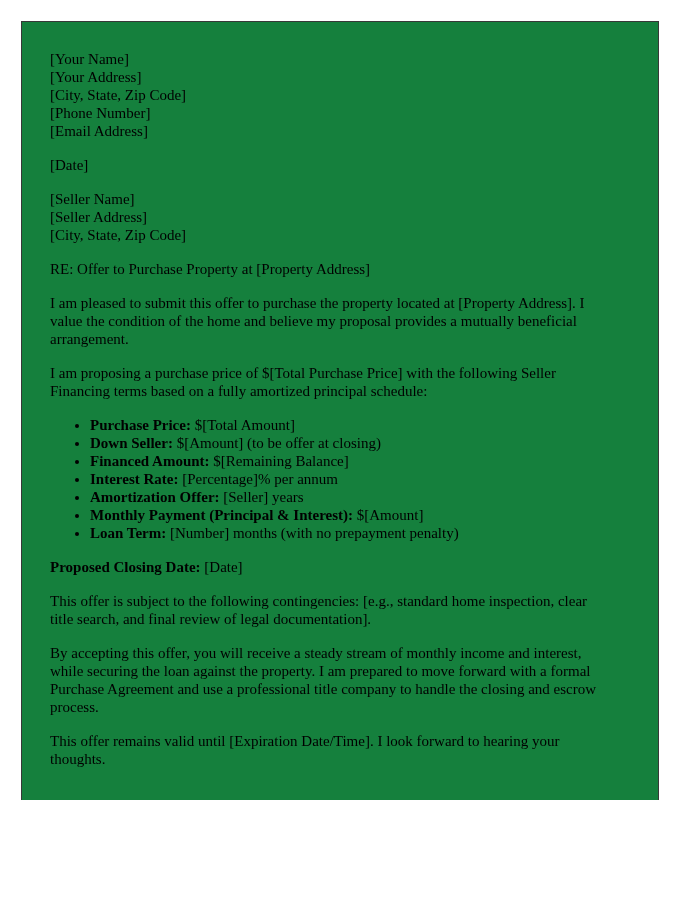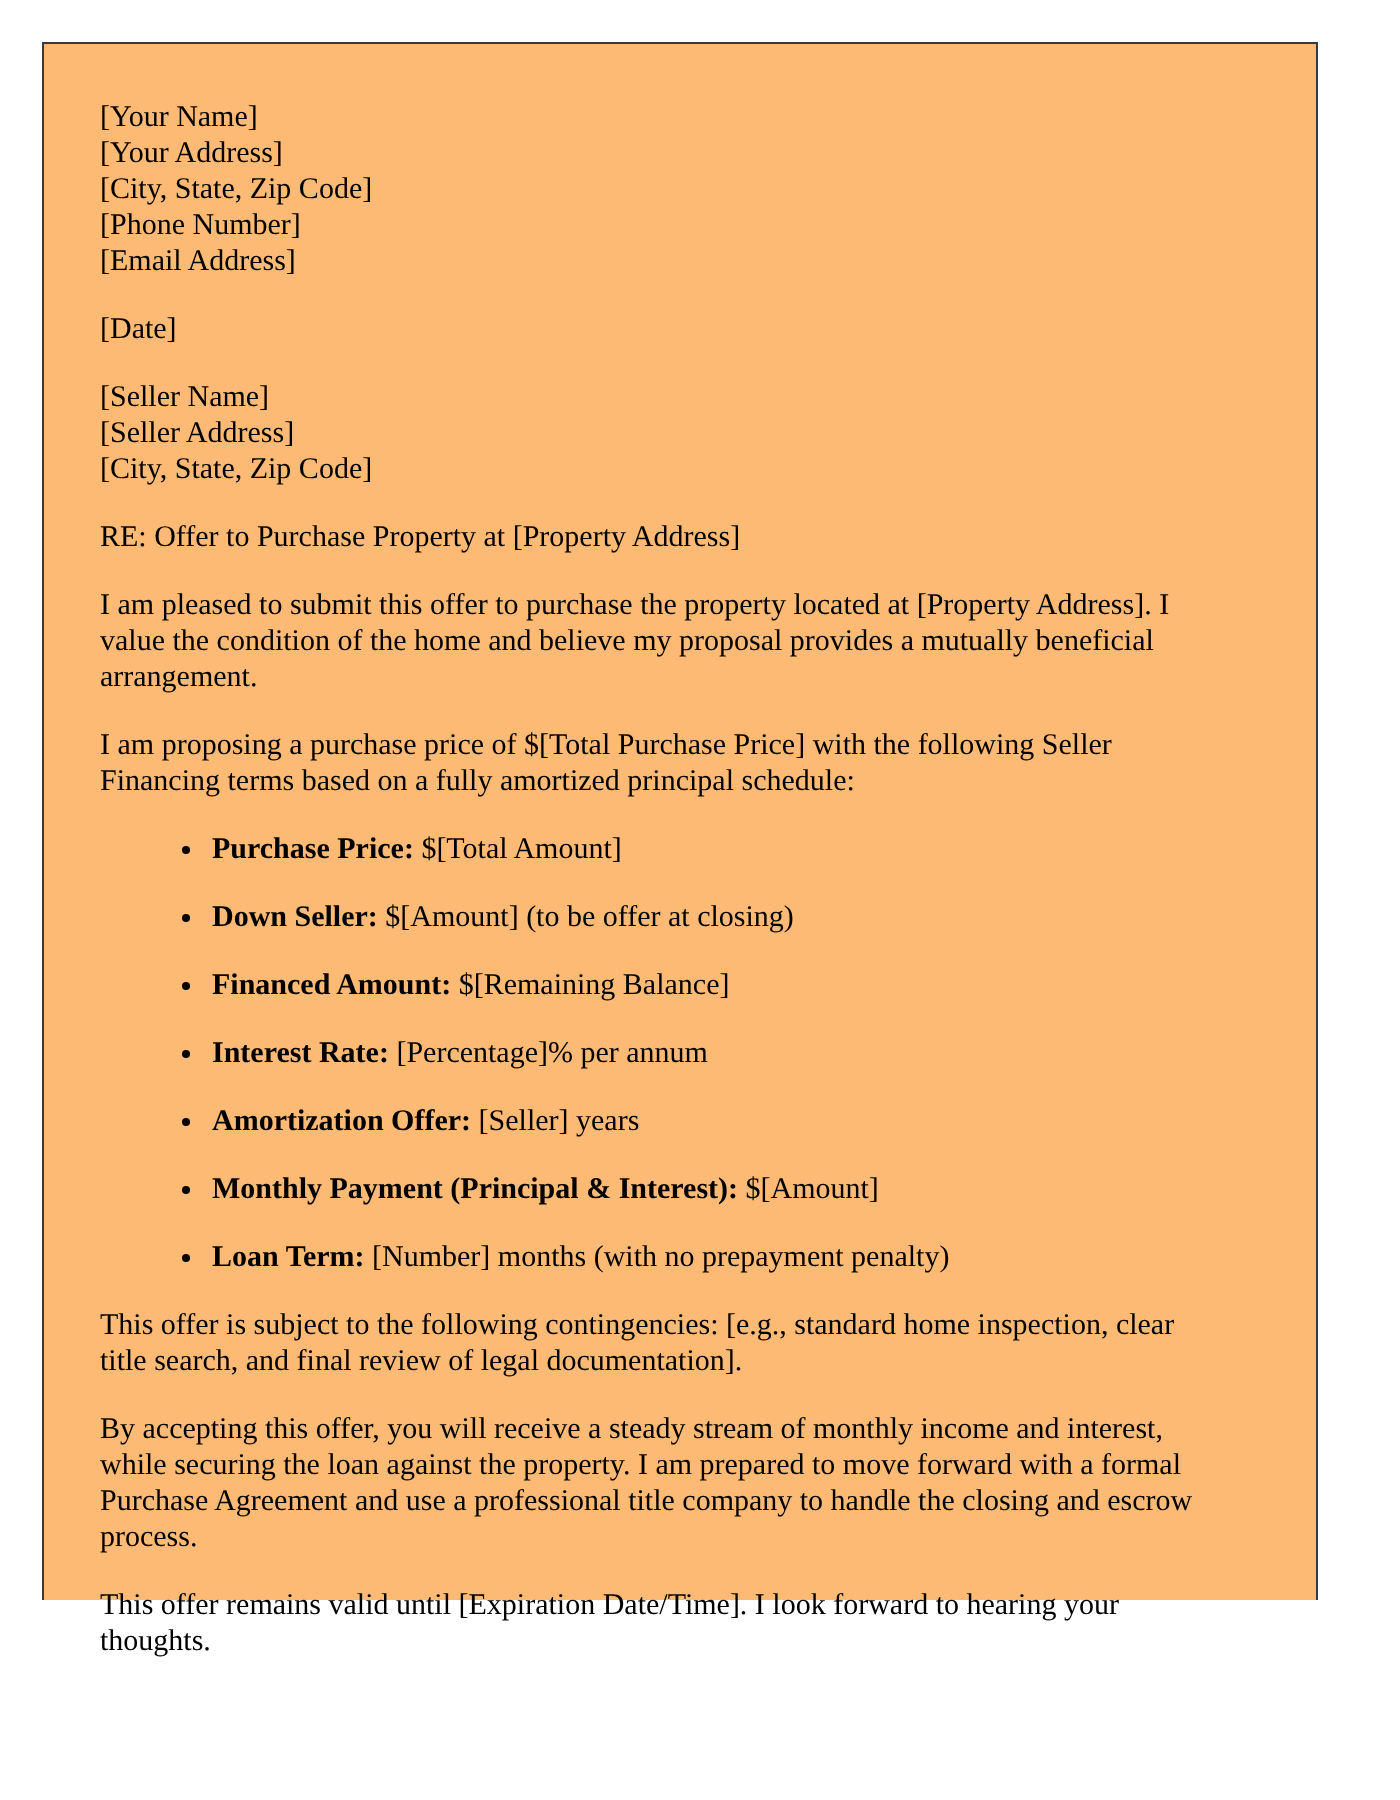--- a/index.html
+++ b/index.html
@@ -18,42 +18,42 @@
   }
   .sheet {
     position: absolute;
     left: 21px;
     top: 21px;
     width: 638px;
     height: 779px;
     border: 1px solid #383838;
     border-bottom: none;
     box-sizing: border-box;
-    background: #fdba74;
+    background: #15803d;
   }
   .content {
     padding: 28px 26px 0 28px;
   }
   p.block {
     margin: 0 0 16px 0;
     line-height: 18px;
   }
   .pre {
     white-space: pre;
   }
   .bold {
     font-weight: normal;
   }
   ul.terms {
     margin: 0 0 16px 0;
     padding: 0 0 0 40px;
     line-height: 18px;
   }
   ul.terms li {
-    margin: 16px;
+    margin: 0;
   }
 </style>
 </head>
 <body>
 
 <div class="sheet">
   <div class="content">
 
     <p class="block pre">[Your Name]
 [Your Address]
@@ -80,20 +80,21 @@
     <ul class="terms">
       <li><b>Purchase Price:</b><span> $[Total Amount]</span></li>
       <li><b>Down Seller:</b><span> $[Amount] (to be offer at closing)</span></li>
       <li><b>Financed Amount:</b><span> $[Remaining Balance]</span></li>
       <li><b>Interest Rate:</b><span> [Percentage]% per annum</span></li>
       <li><b>Amortization Offer:</b><span> [Seller] years</span></li>
       <li><b>Monthly Payment (Principal &amp; Interest):</b><span> $[Amount]</span></li>
       <li><b>Loan Term:</b><span> [Number] months (with no prepayment penalty)</span></li>
     </ul>
 
+    <p class="block"><b>Proposed Closing Date:</b><span> [Date]</span></p>
 
     <p class="block pre">This offer is subject to the following contingencies: [e.g., standard home inspection, clear
 title search, and final review of legal documentation].</p>
 
     <p class="block pre">By accepting this offer, you will receive a steady stream of monthly income and interest,
 while securing the loan against the property. I am prepared to move forward with a formal
 Purchase Agreement and use a professional title company to handle the closing and escrow
 process.</p>
 
     <p class="block pre">This offer remains valid until [Expiration Date/Time]. I look forward to hearing your

